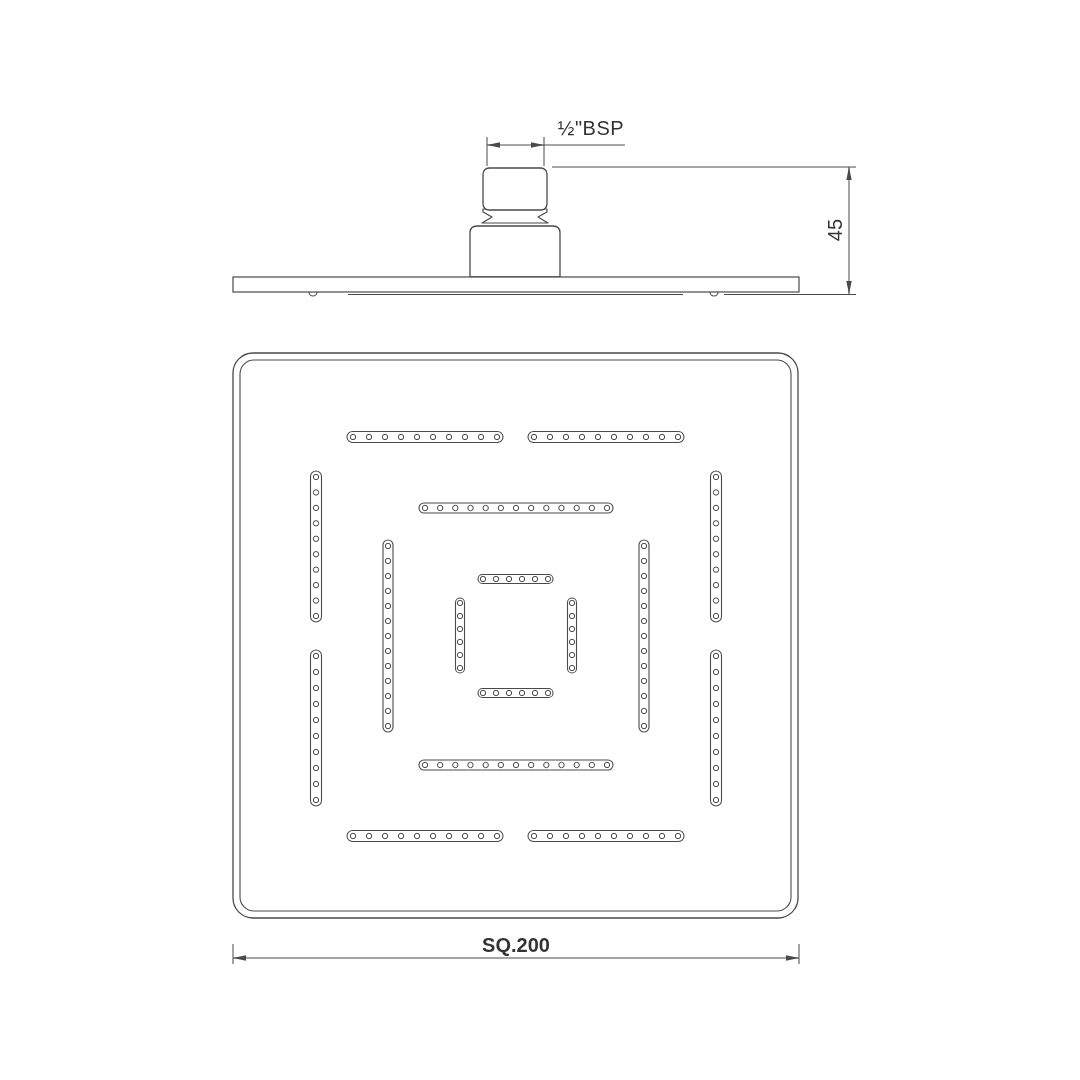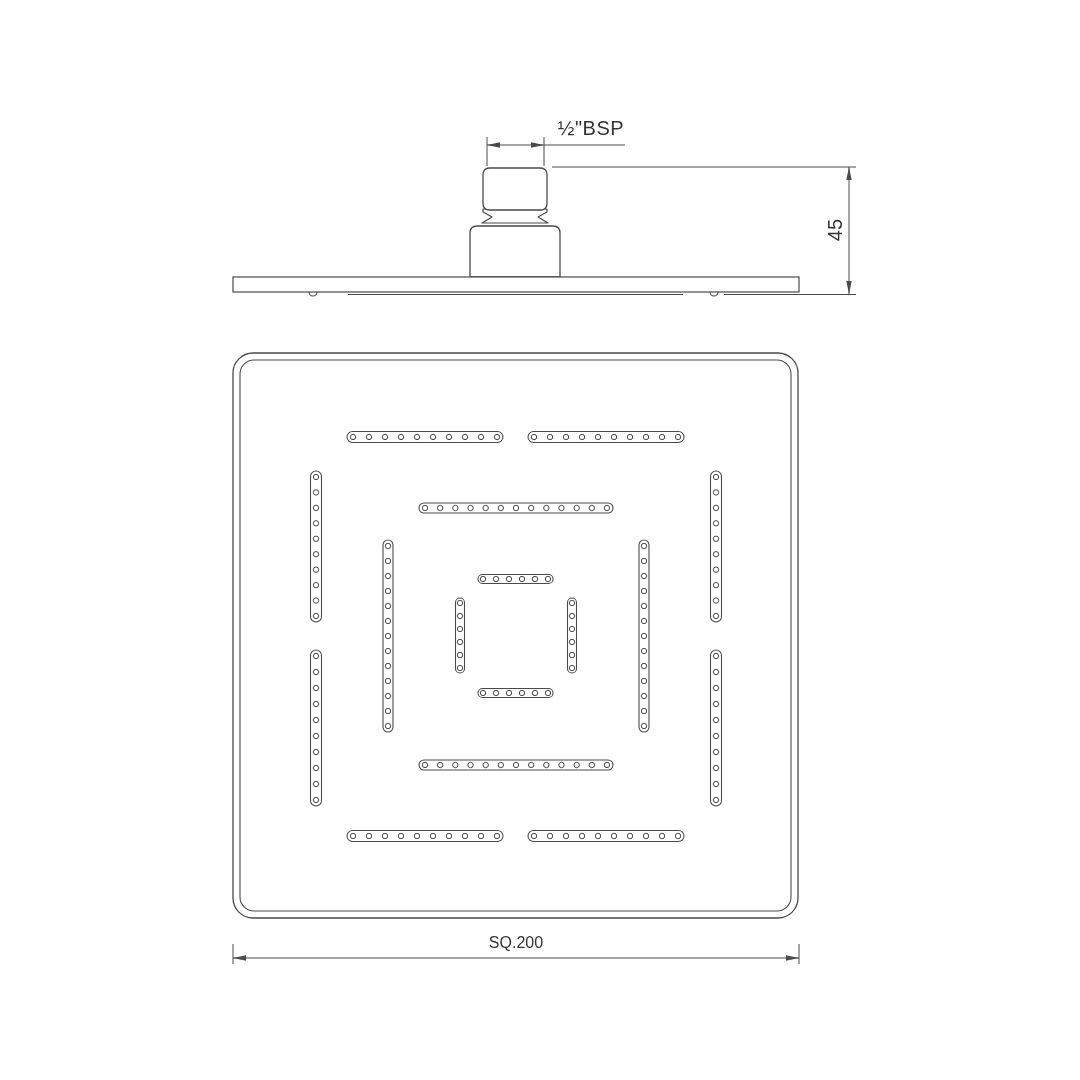--- a/index.html
+++ b/index.html
@@ -24,21 +24,22 @@
     letter-spacing:0.5px;
   }
   .label.h45{
     left:835px;top:230px;
     transform:translate(-50%,-50%) rotate(-90deg);
     font-size:20px;
   }
   .label.sq{
     left:516px;top:934px;
     transform:translateX(-50%);
-    font-size:16px;
+    font-size:20px;
+    font-weight:bold;
   }
 </style>
 </head>
 <body>
 
 <div class="canvas">
   <svg id="drawing" width="1080" height="1080" viewBox="0 0 1080 1080">
       <g>
         <path d="M470 277 V233 Q470 226 477 226 H553 Q560 226 560 233 V277 Z" fill="#fff" stroke="#4a4a4a" stroke-width="1.3" stroke-linejoin="round"></path>
         <path d="M483 209 H547 V212 L538 217 L548 223 H482 L492 217 L483 212 Z" fill="#fff" stroke="#4a4a4a" stroke-width="1.2" stroke-linejoin="round"></path>

